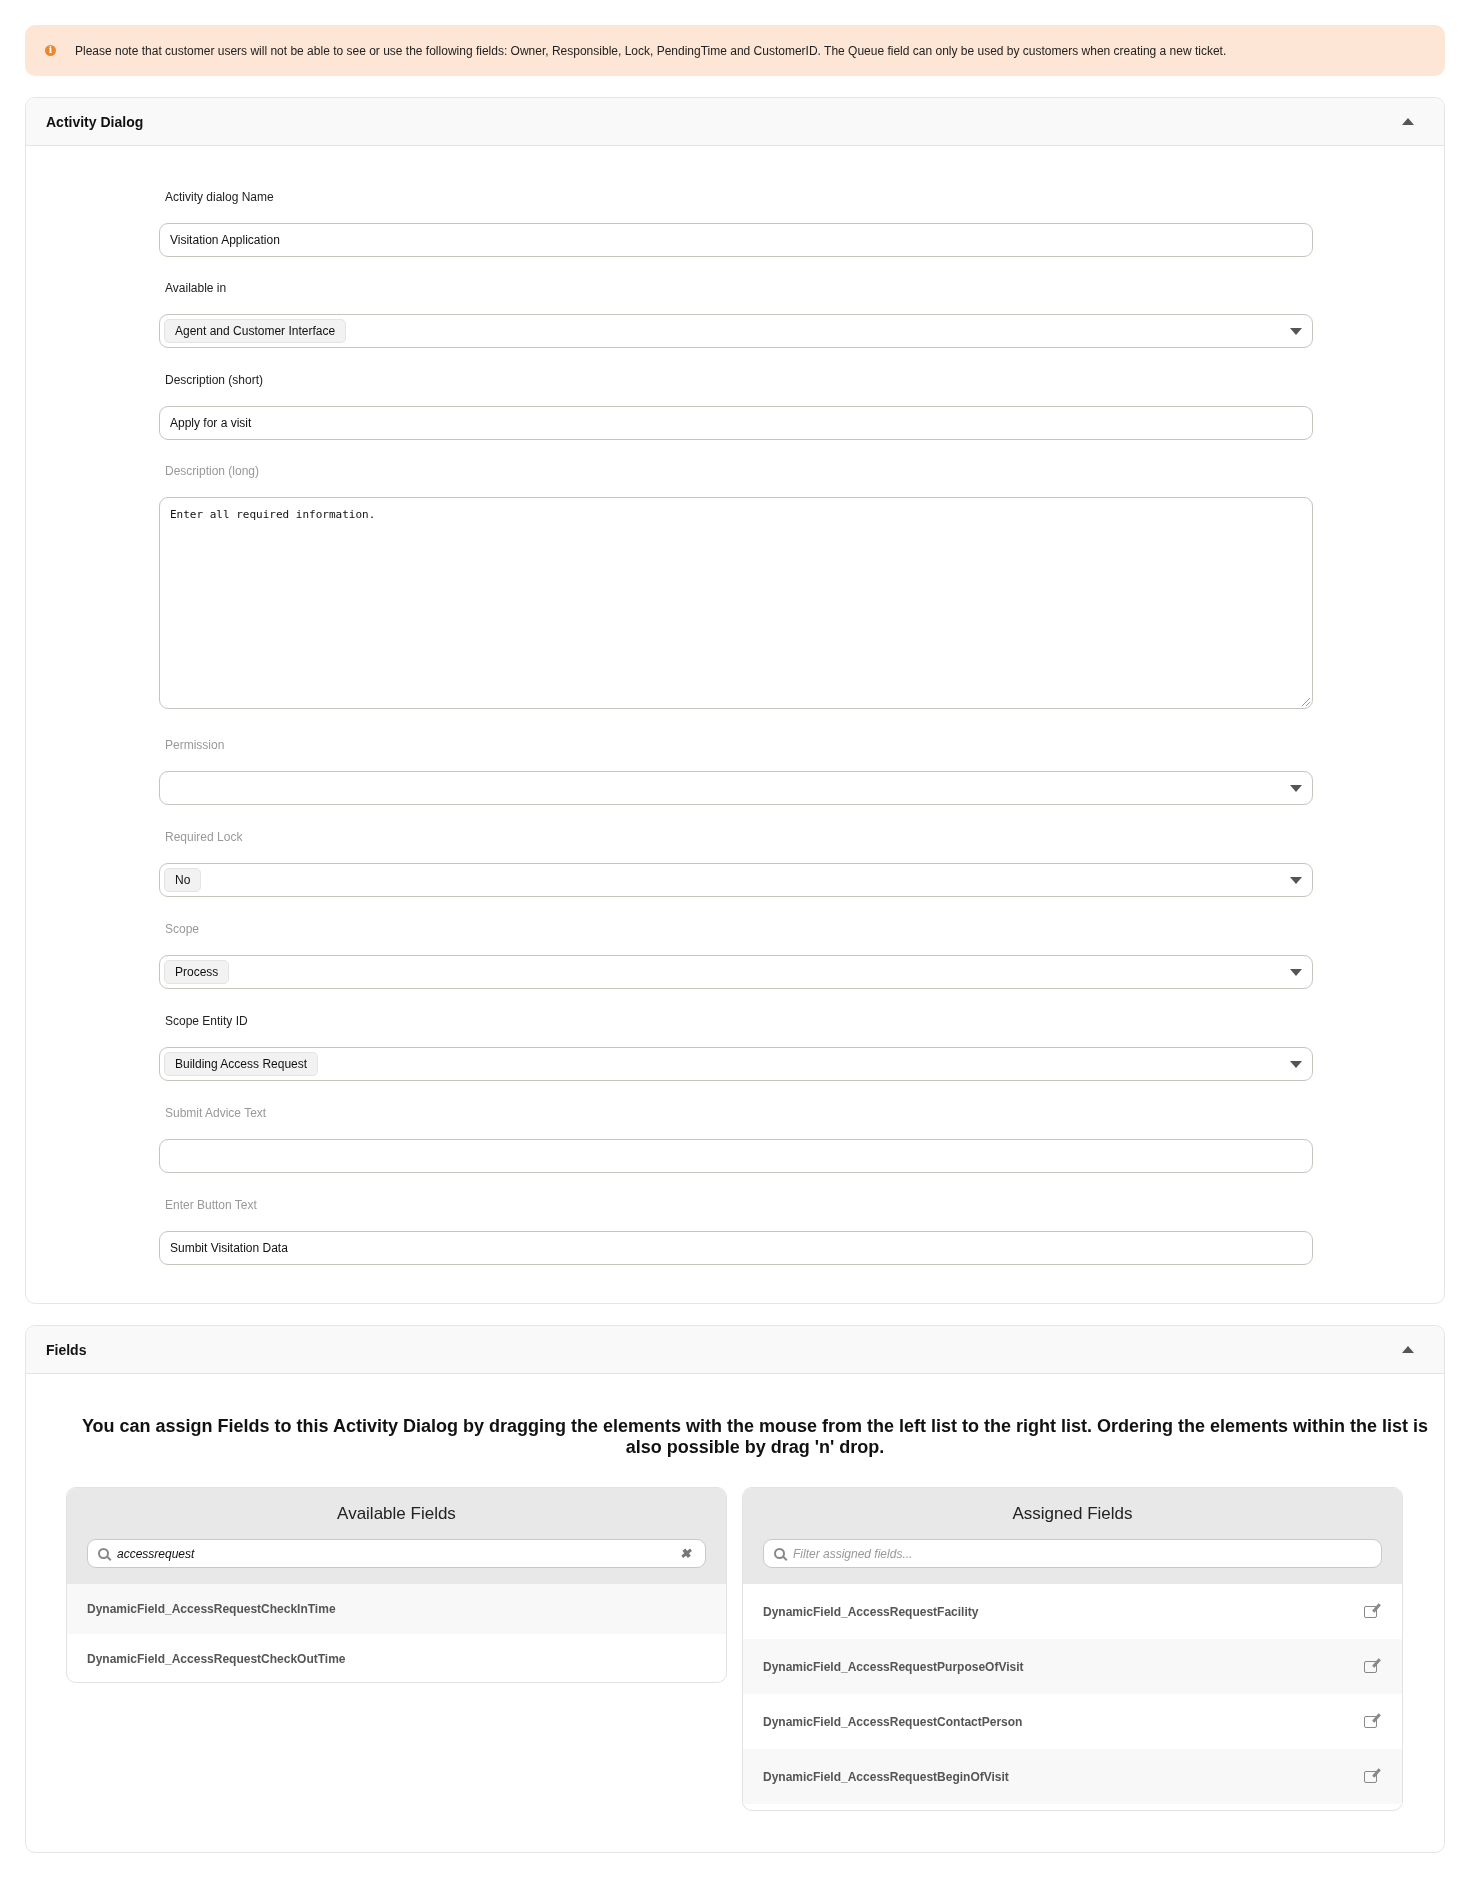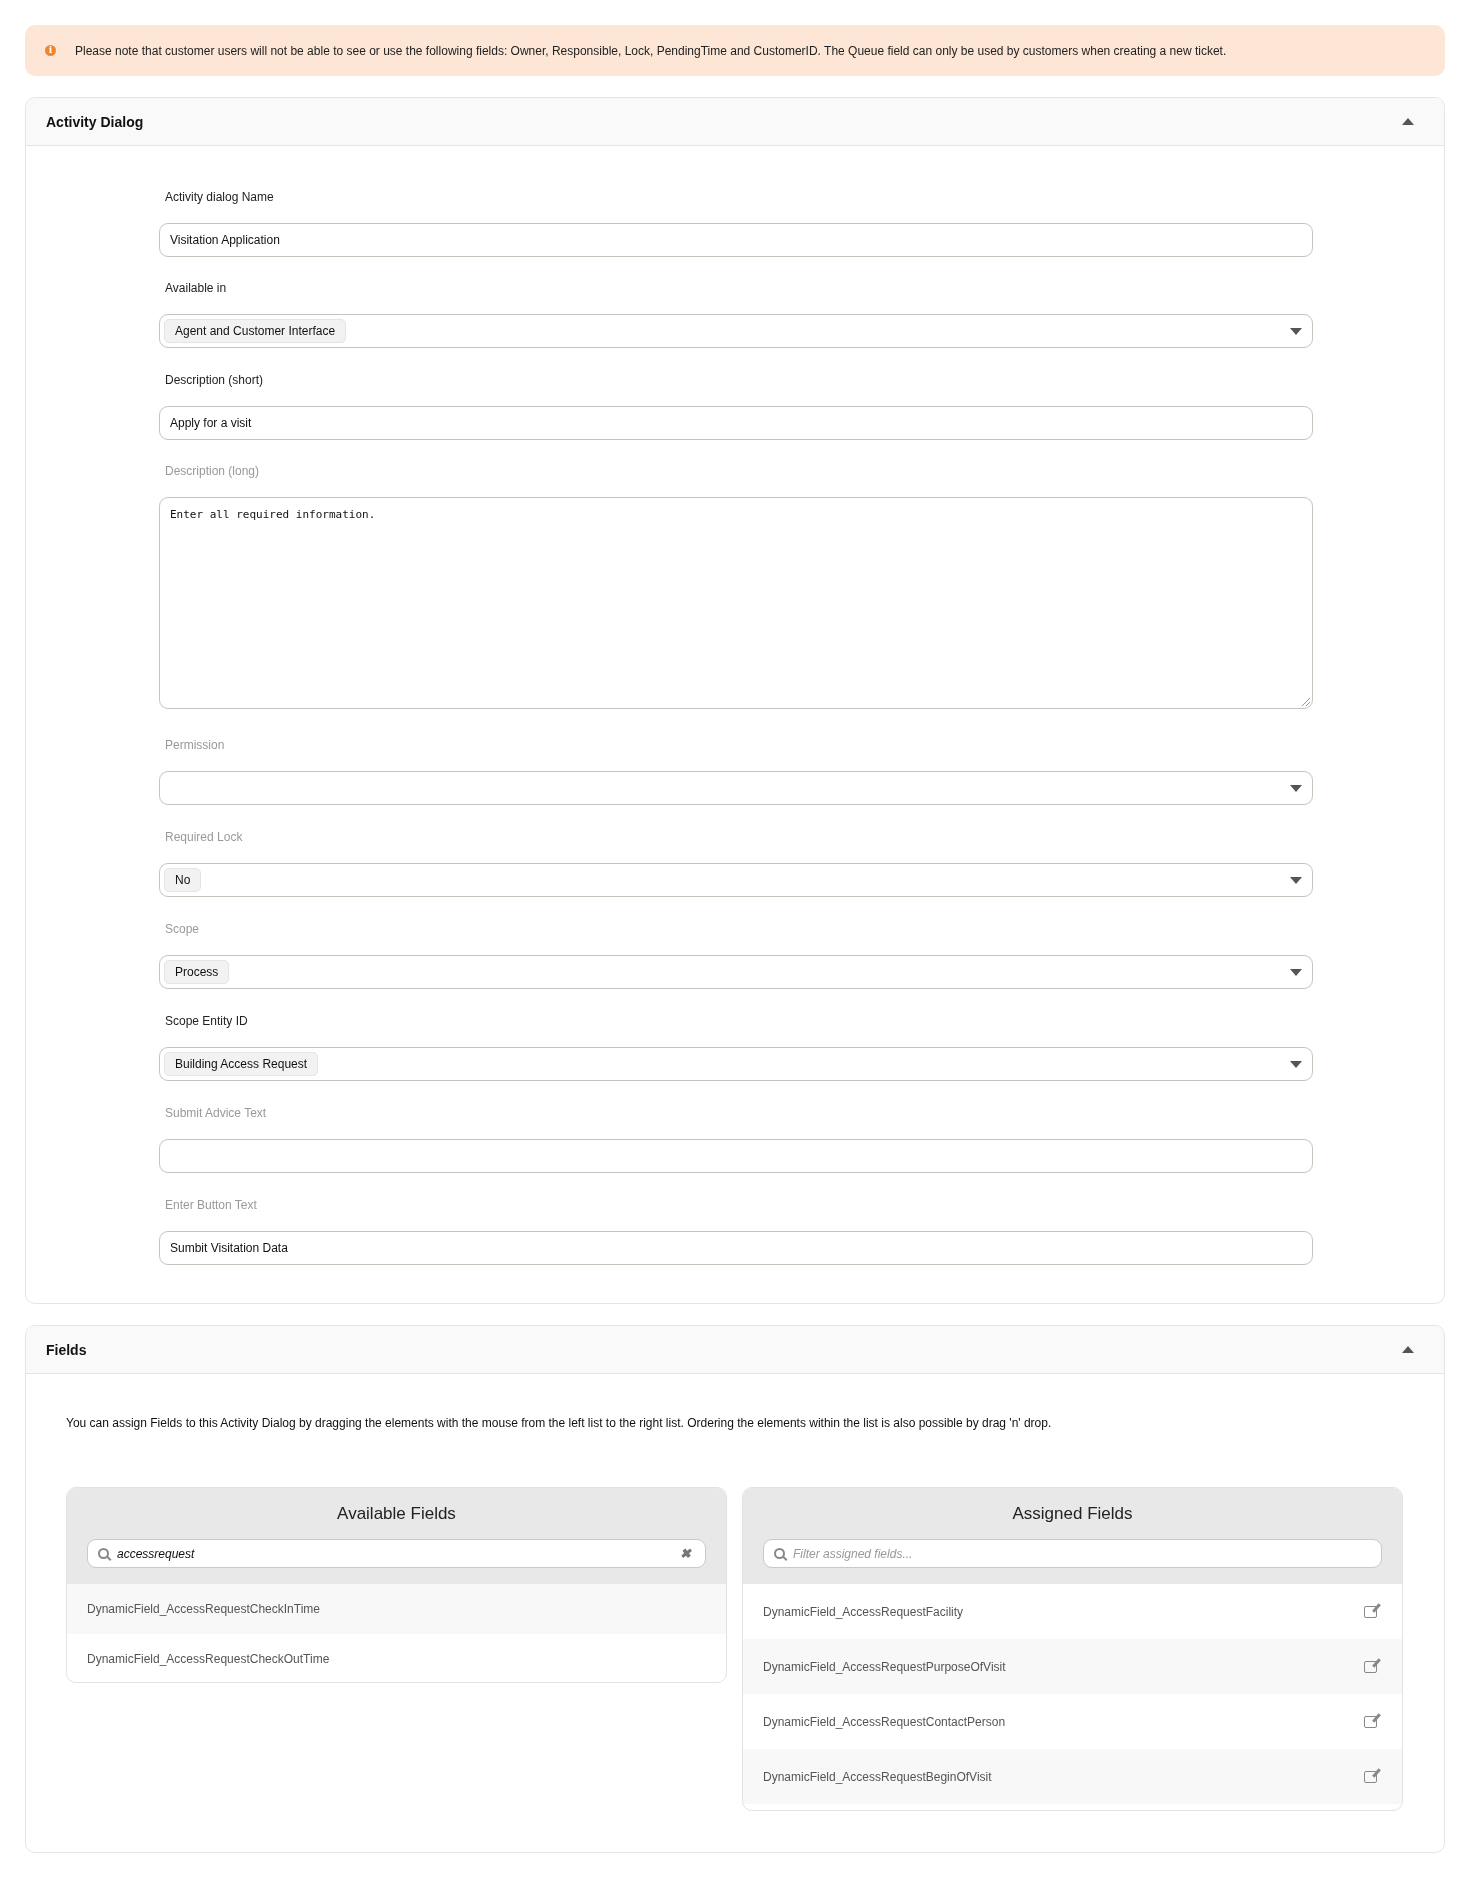--- a/index.html
+++ b/index.html
@@ -62,21 +62,21 @@
     border: 1px solid #c6c4bd; border-radius: 9px; background: #fff;
     font-family: "DejaVu Sans Mono", monospace; font-size: 11px; color: #111;
     padding: 10px;
   }
   .resize-grip {
     position: absolute; right: 2px; bottom: 2px; width: 8px; height: 8px;
     background: linear-gradient(135deg, transparent 45%, #999 46%, #999 52%, transparent 53%, transparent 70%, #999 71%, #999 77%, transparent 78%);
   }
 
   .fields-help {
-    position: absolute; left: 40px; top: 90px; font-size: 12px; color: #111;
+    position: absolute; left: 40px; top: 90px; font-size: 18px; color: #111; font-weight: bold;
   }
   .list-panel {
     position: absolute; top: 161px; width: 661px;
     border: 1px solid #e2e2e2; border-radius: 10px; background: #fff; overflow: hidden;
   }
   #available-panel { left: 40px; height: 196px; }
   #assigned-panel { left: 716px; height: 324px; }
   .list-head { background: #e8e8e8; height: 96px; padding: 16px 20px 0 20px; }
   .list-title { font-size: 17px; color: #222; margin-bottom: 15px; }
   .filter-box {
@@ -92,21 +92,21 @@
   .filter-box .search-icon::after {
     content: ""; position: absolute; width: 2px; height: 5px; background: #888;
     right: -3px; bottom: -4px; transform: rotate(-45deg);
   }
   .filter-box .placeholder { color: #999; }
   .filter-box .clear-icon {
     position: absolute; right: 14px; top: 6px; color: #777; font-size: 13px; font-weight: bold; cursor: pointer;
   }
   .list-row {
     display: flex; align-items: center; justify-content: space-between;
-    padding: 0 20px; font-size: 12px; font-weight: normal; color: #555; cursor: grab;
+    padding: 0 20px; font-size: 12px; font-weight: bold; color: #555; cursor: grab;
   }
   #available-panel .list-row { height: 50px; }
   #assigned-panel .list-row { height: 55px; }
   .list-row.alt { background: #f8f8f8; }
   .edit-icon {
     width: 13px; height: 12px; border: 1.5px solid #888; border-radius: 2px; position: relative; cursor: pointer; margin-right: 5px;
   }
   .edit-icon::after {
     content: ""; position: absolute; width: 3px; height: 10px; background: #888;
     right: -2px; top: -4px; transform: rotate(40deg);

